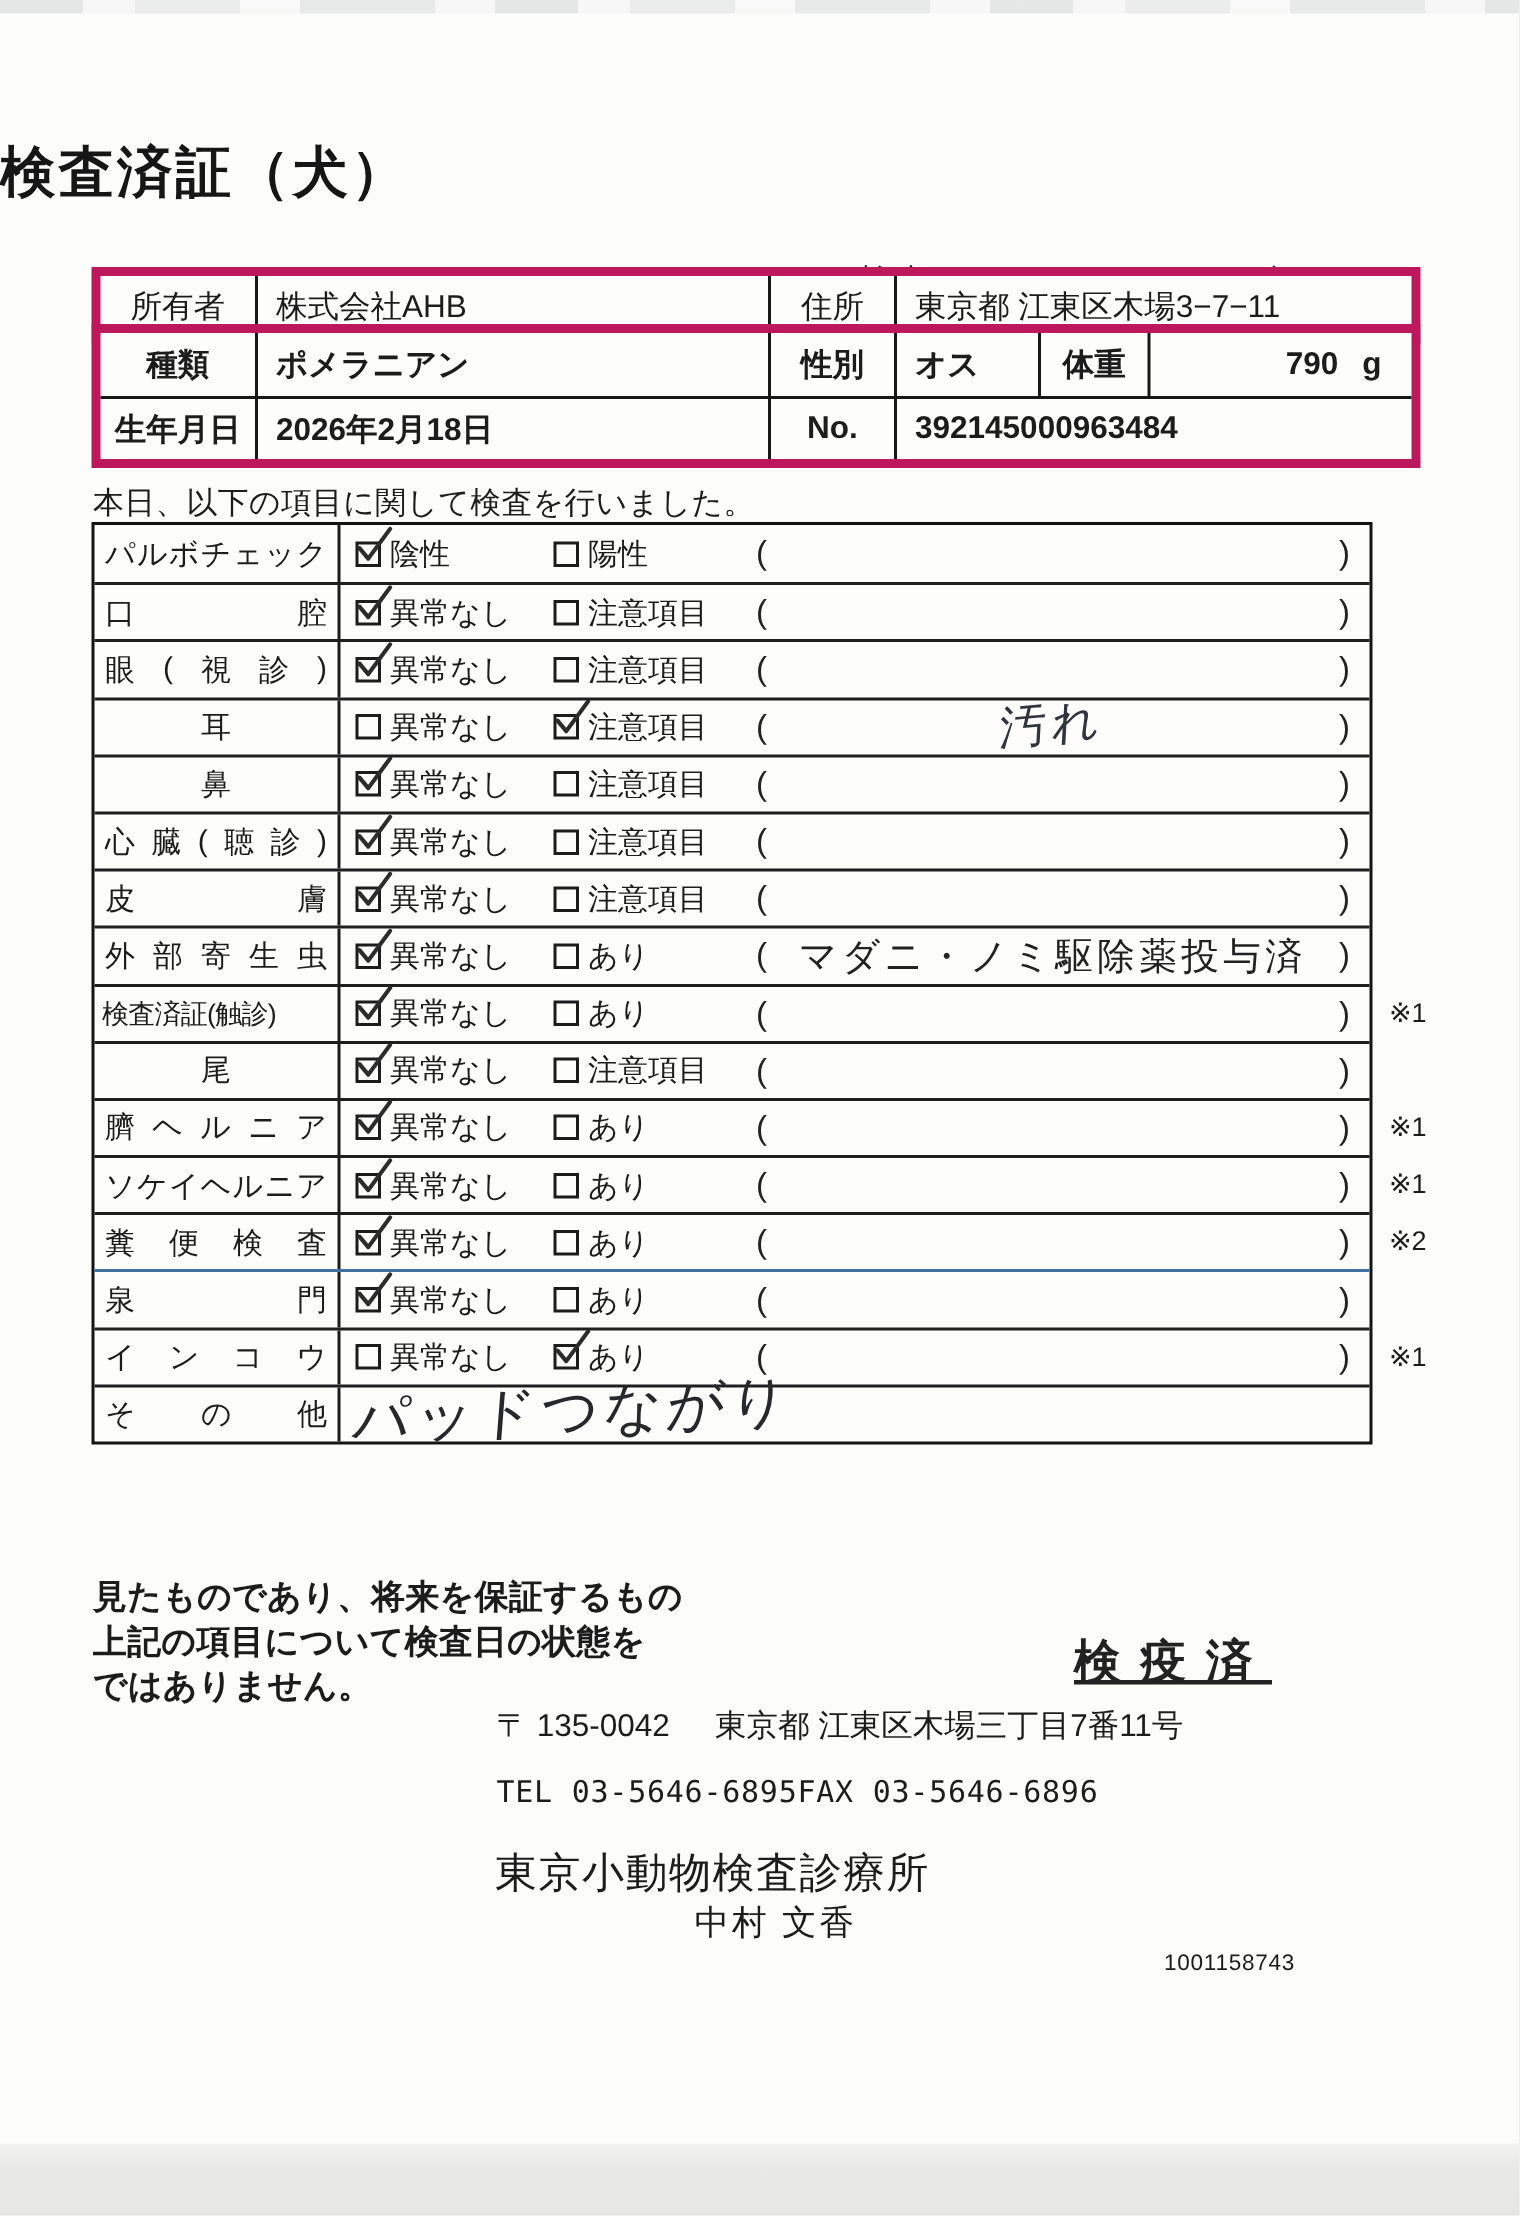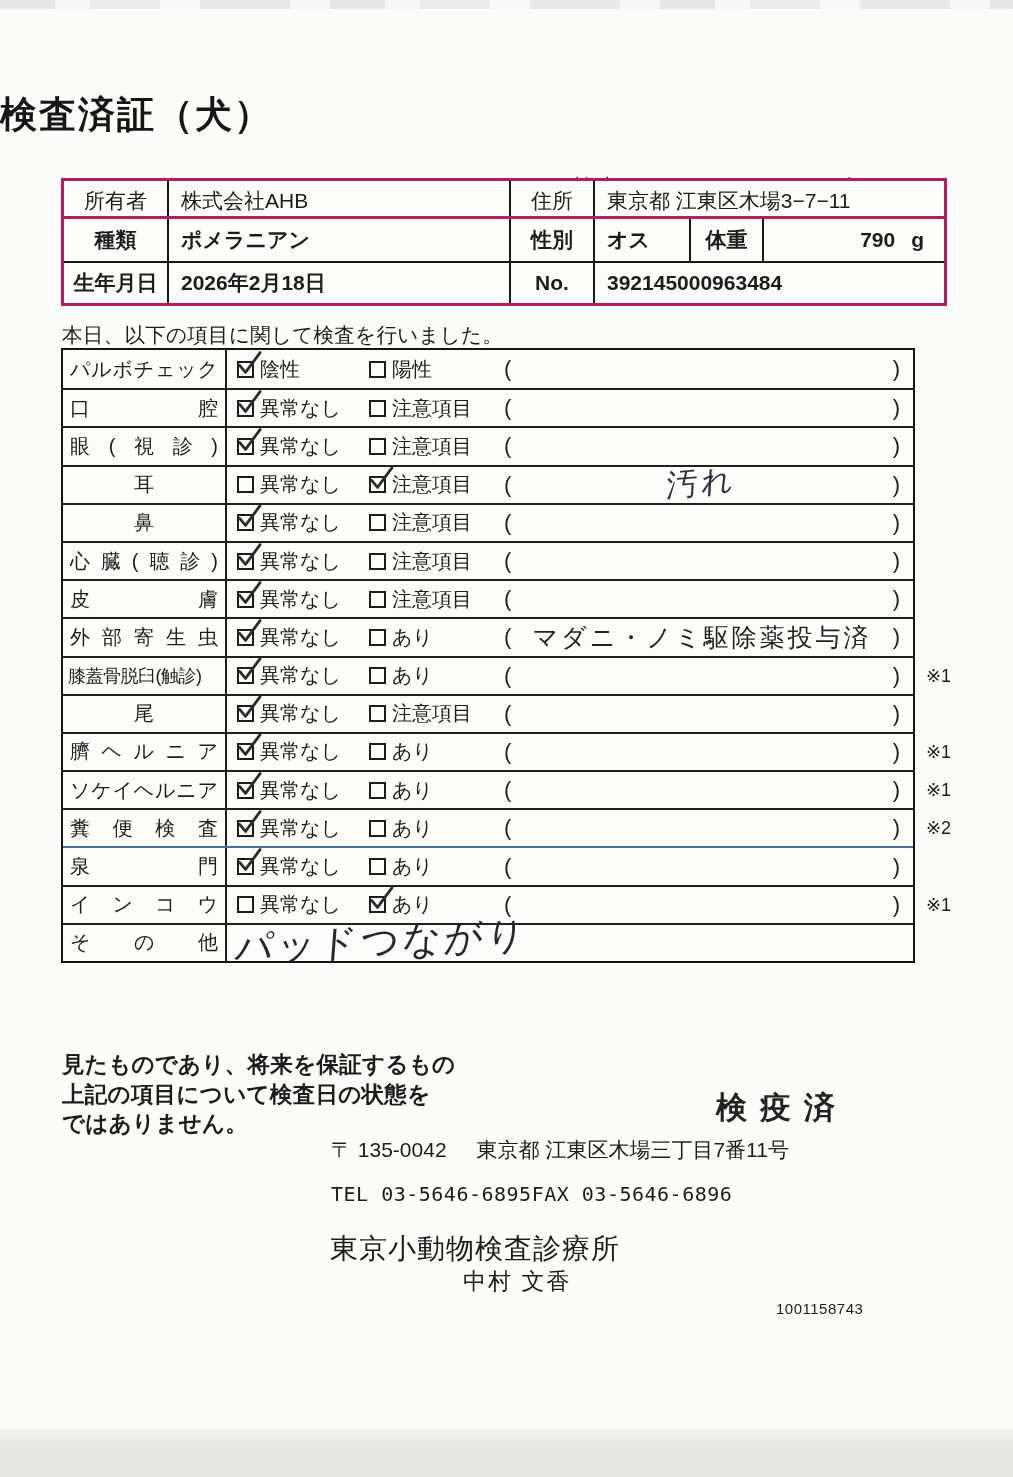--- a/index.html
+++ b/index.html
@@ -30,21 +30,21 @@
     position:absolute; top:90px; left:0; width:1013px;
     text-align:left; font-size:37px; font-weight:600; letter-spacing:2px;
     color:#161616;
   }
 
   .date-row { position:absolute; top:152px; left:61px; width:886px; height:26px; font-size:21px;margin-top:21px; }
   .date-label { position:absolute; left:512px; top:0; letter-spacing:3px; }
   .date-value { position:absolute; right:0; top:0; letter-spacing:1px; }
 
   
-  .htable { position:absolute; left:61px; border:3px solid #be185d; display:flex; flex-direction:column; background:#fdfdfc;justify-content:flex-end; }
+  .htable { position:absolute; left:61px; border:6px solid #be185d; display:flex; flex-direction:column; background:#fdfdfc;justify-content:flex-end; }
   .htable .hrow { display:flex; }
   .htable .hrow + .hrow { border-top:2px solid #181818; }
   .hcell {
     display:flex; align-items:center; font-size:21px;
     padding:0 12px; height:100%;
   }
   .hcell + .hcell { border-left:2px solid #181818; }
   .hlabel { justify-content:center; padding:0 4px; }
   .t-owner { top:178px; width:886px; }
   .t-owner .hrow { height:39px; }
@@ -104,21 +104,21 @@
     position:absolute; left:8px; top:-9px; z-index:2;
     font-size:38px; line-height:50px; letter-spacing:3px; white-space:nowrap;
     color:#26282c; transform:rotate(-2.5deg) skewX(-7deg); font-weight:500;
   }
 
   .notes { position:absolute; top:966px; left:62px; font-size:20px; line-height:26px; letter-spacing:0.2px; }
   .notes .indent { margin-left:44px; }
 
   .disclaimer { position:absolute; top:1050px; left:62px; font-size:22.5px; font-weight:700; line-height:29.5px; letter-spacing:0.3px; }
 
-  .stamp { position:absolute; top:1087px; left:716px; font-size:31px; letter-spacing:13px; font-weight:600; color:#222; }
+  .stamp { position:absolute; top:1087px; left:716px; font-size:31px; letter-spacing:13px; font-weight:600; color:#222;text-decoration:underline; }
 
   .postal-line { position:absolute; top:1136px; left:331px; font-size:21px; display:flex; }
   .postal-line .gap { width:30px; }
   .tel-line { position:absolute; top:1182px; left:331px; font-size:20px; font-family:"DejaVu Sans Mono","Liberation Mono",monospace; display:flex; letter-spacing:0.5px; }
   .clinic-name { position:absolute; top:1230px; left:330px; font-size:28px; letter-spacing:1px; }
   .examiner-name { position:absolute; top:1266px; left:463px; font-size:23px; letter-spacing:2px; }
   .serial-number { position:absolute; top:1300px; left:776px; font-size:15px; letter-spacing:0.5px; }
 </style>
 </head>
 <body>
@@ -408,21 +408,21 @@
             <span class="paren-value">マダニ・ノミ駆除薬投与済</span>
             <span class="paren-close">)</span>
           </span>
         </span>
         
       </div>
 
     </div>
 
     <div class="trow">
-      <div class="tlabel compact">膝蓋骨脱臼(触診)</div>
+      <div class="tlabel compact">検査済証(触診)</div>
       <div class="tcontent">
         <span class="row-options">
           <span class="opt opt1">
             <span class="cbx checked">
                 <svg class="check" viewBox="0 0 24 24">
                   <path d="M4 11.5 L9 17.5 L21.5 0.5"></path>
                 </svg>
               </span>
             <span class="olabel">異常なし</span>
           </span>

